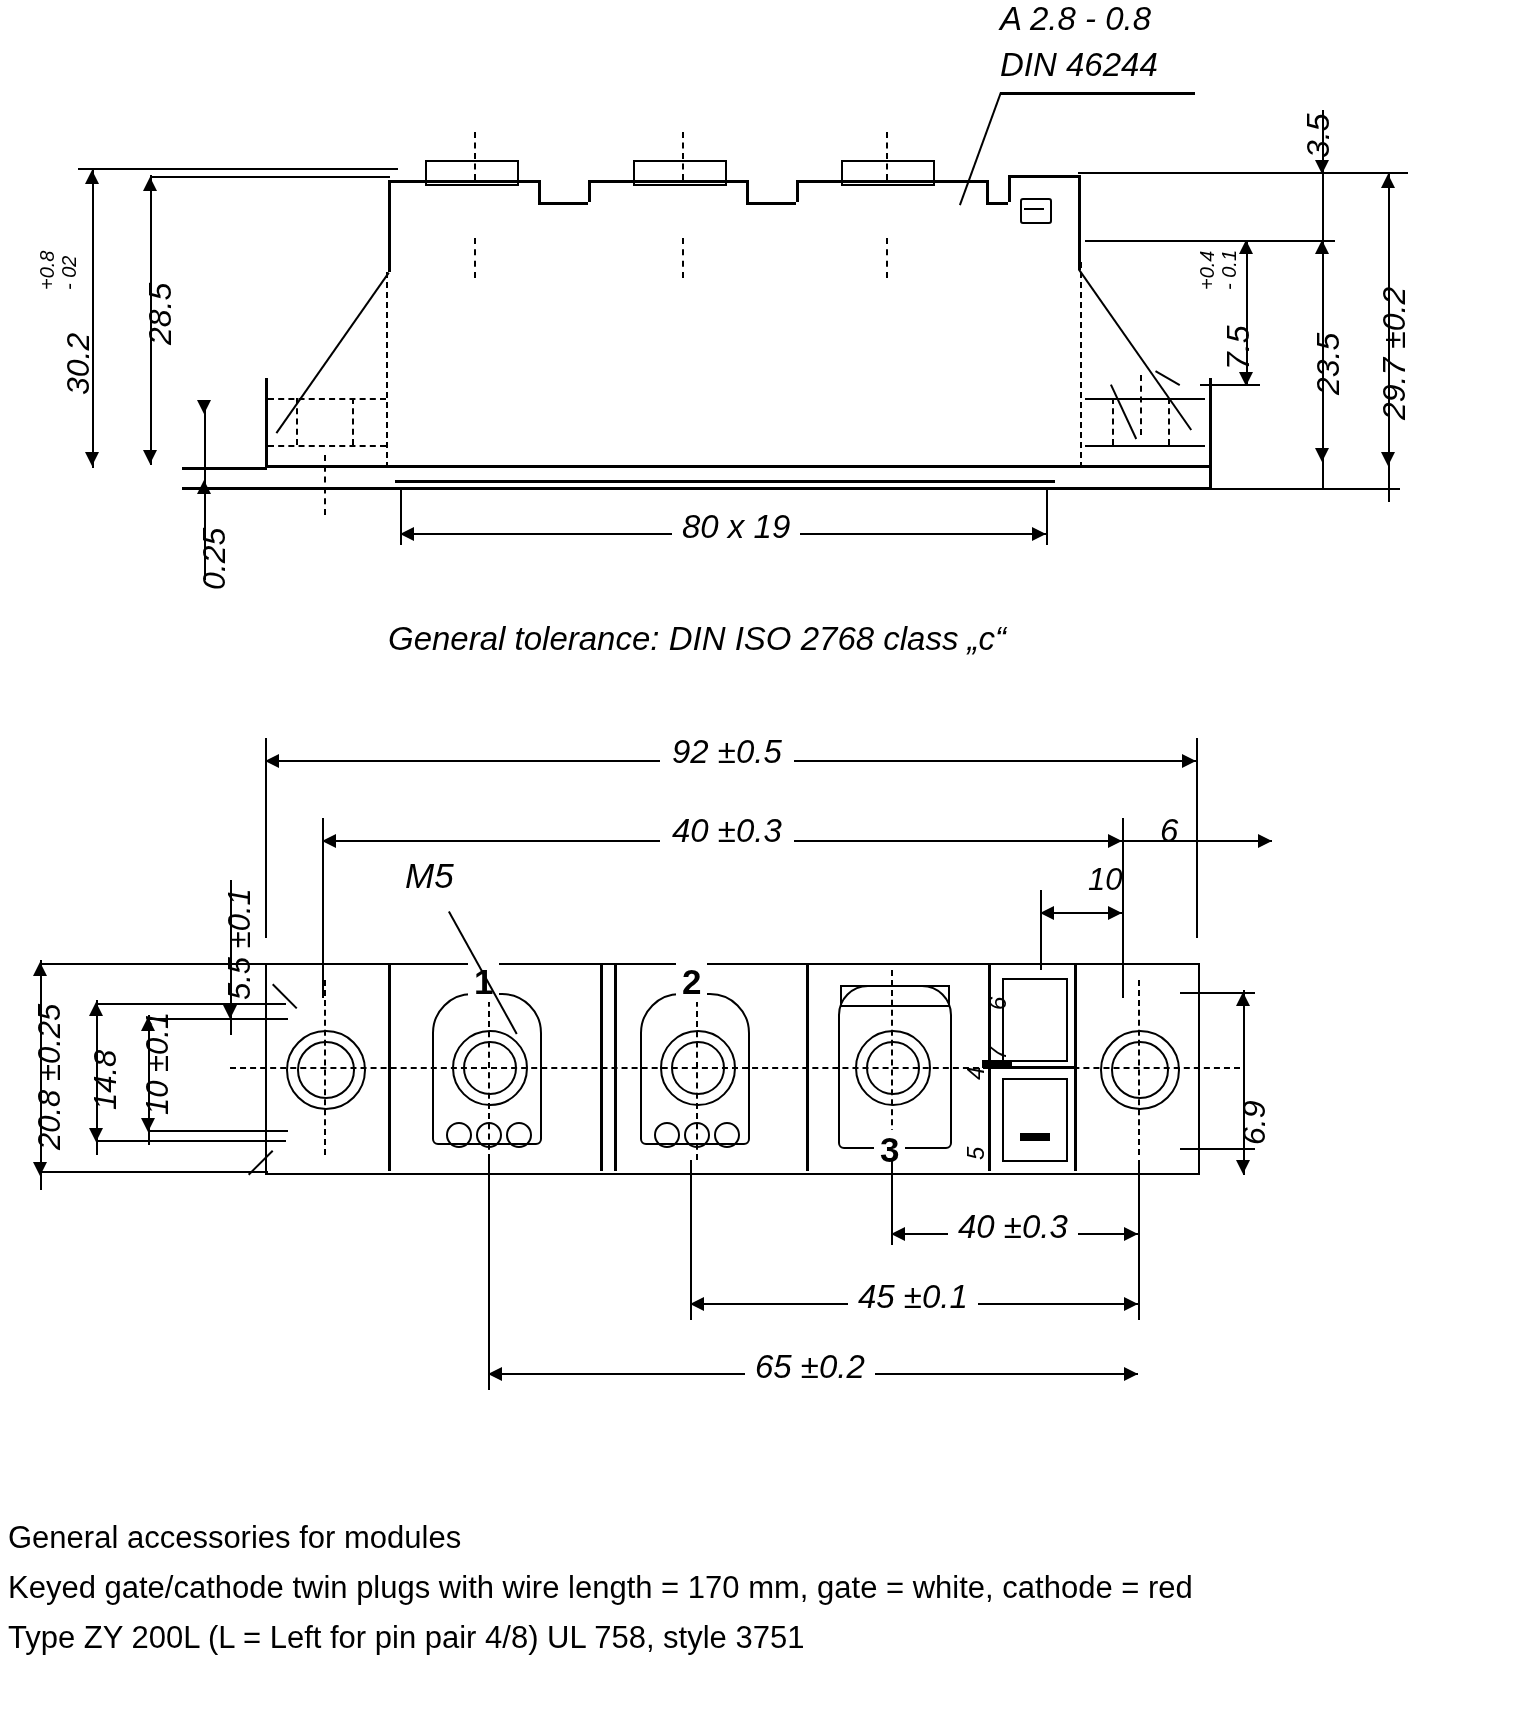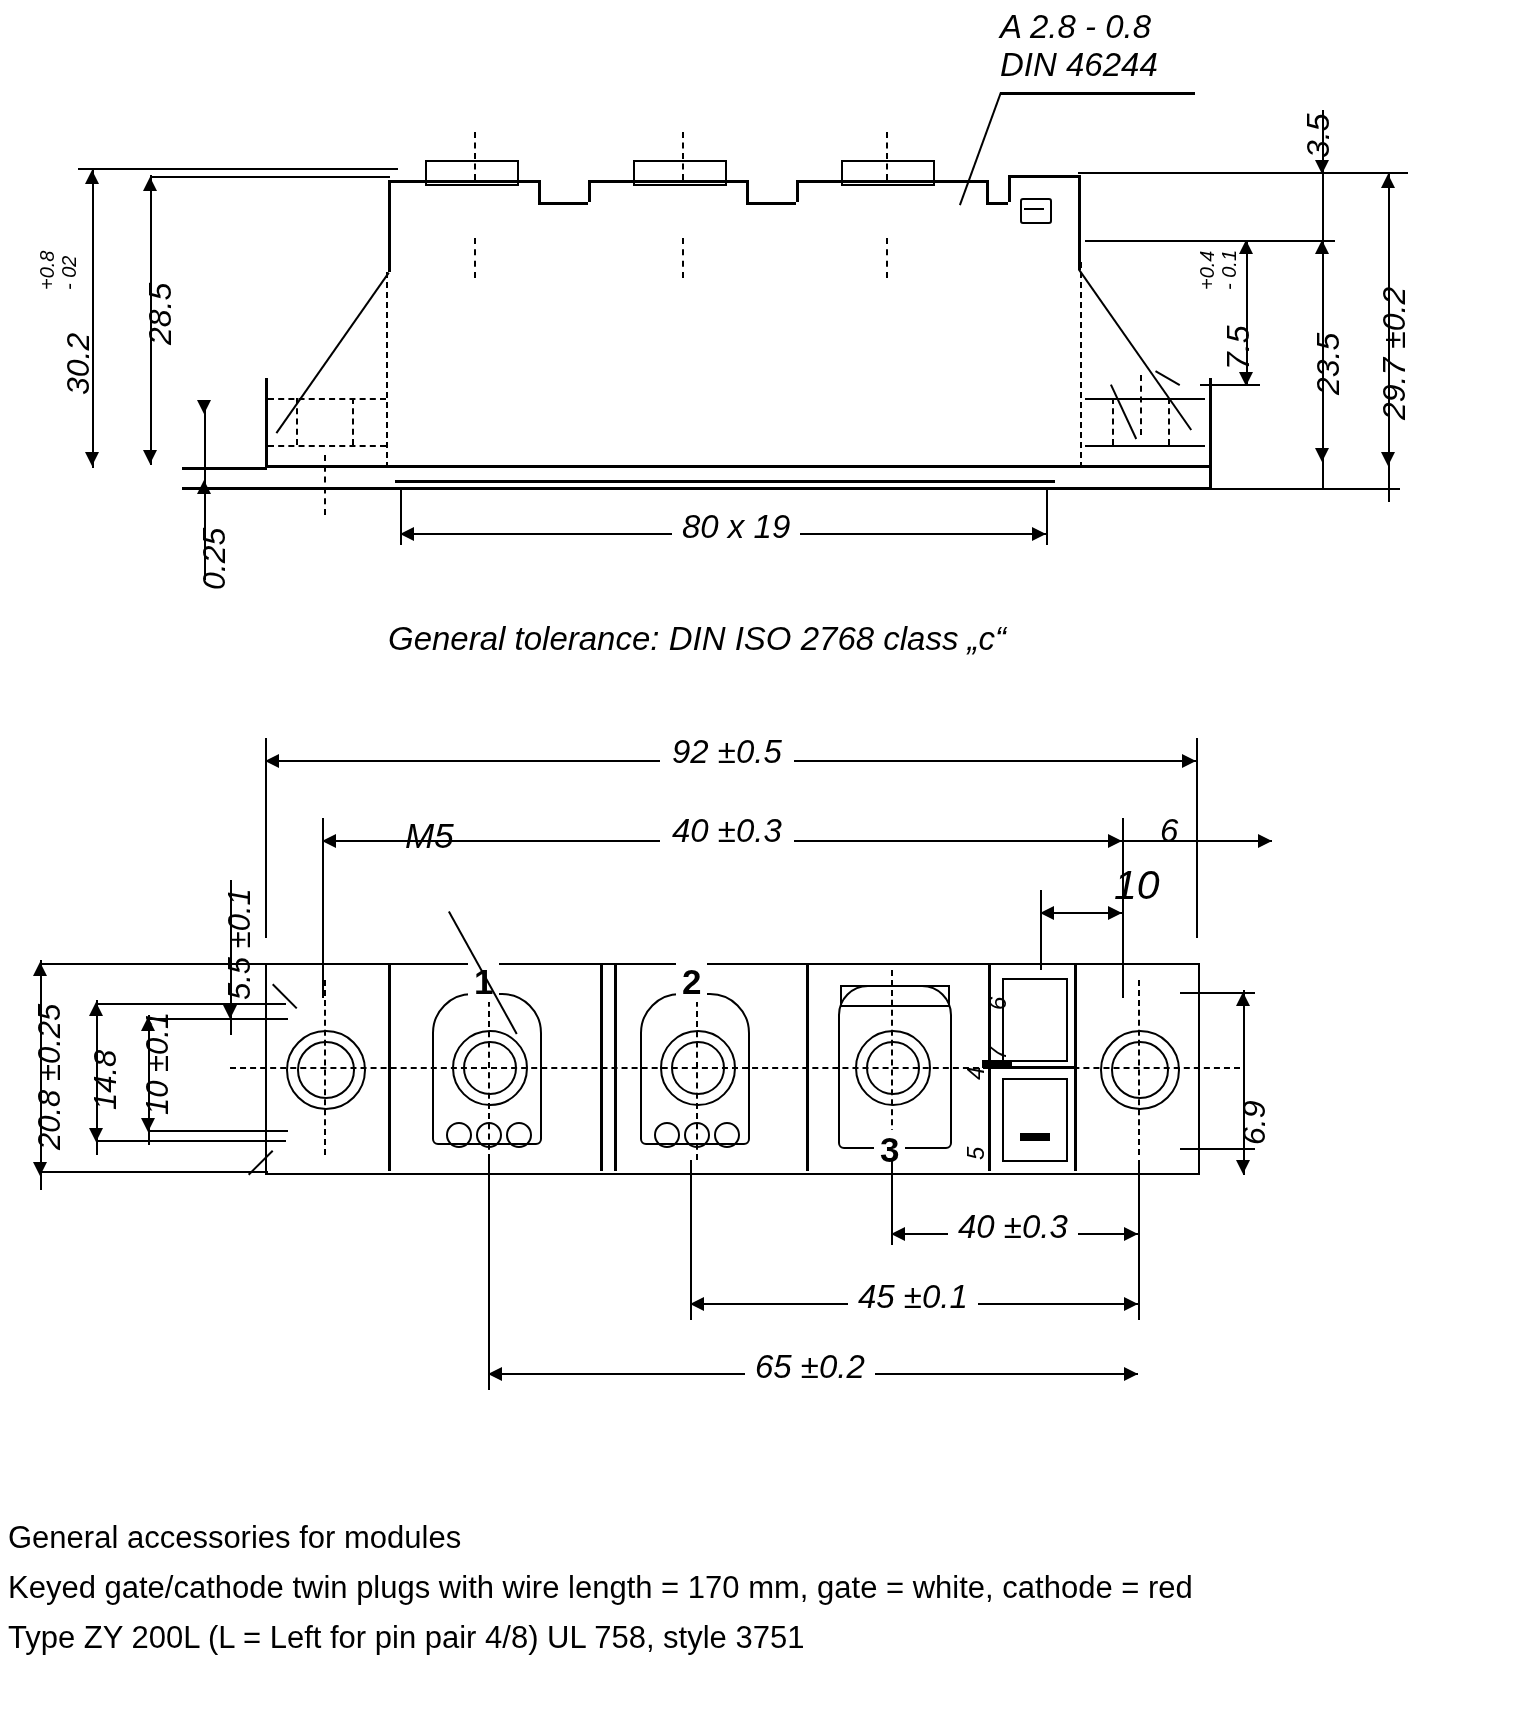--- a/index.html
+++ b/index.html
@@ -30,21 +30,21 @@
   .circ { position:absolute; border:2px solid #000; border-radius:50%; }
   .rect { position:absolute; border:2px solid #000; }
 
   .footer { position:absolute; left:8px; font-size:31px; }
 </style>
 </head>
 <body>
 
 <div>
 
-  <div class="lbl it" style="left:1000px; top:8px; font-size:33px;">A 2.8 - 0.8</div>
+  <div class="lbl it" style="left:1000px; top:0; font-size:33px;">A 2.8 - 0.8</div>
   <div class="lbl it" style="left:1000px; top:46px; font-size:33px;">DIN 46244</div>
   <div class="ln h2" style="left:1000px; top:92px; width:195px;"></div>
   <div class="ln" style="left:1000px; top:92px; width:2px; height:120px; transform:rotate(20deg); transform-origin:top left;"></div>
 
   <div class="rect" style="left:425px; top:160px; width:90px; height:22px;"></div>
   <div class="rect" style="left:633px; top:160px; width:90px; height:22px;"></div>
   <div class="rect" style="left:841px; top:160px; width:90px; height:22px;"></div>
 
   <div class="ln h2" style="left:388px; top:180px; width:150px;"></div>
   <div class="ln v2" style="left:538px; top:180px; height:22px;"></div>
@@ -171,21 +171,21 @@
 
   <div class="ln h1" style="left:1122px; top:840px; width:150px;"></div>
   <div class="arrowR" style="left:1258px; top:834px;"></div>
   <div class="lbl it" style="left:1160px; top:812px; font-size:33px;">6</div>
 
   <div class="ln v1" style="left:1040px; top:890px; height:80px;"></div>
   <div class="ln v1" style="left:1122px; top:890px; height:80px;"></div>
   <div class="ln h1" style="left:1040px; top:912px; width:82px;"></div>
   <div class="arrowL" style="left:1040px; top:906px;"></div>
   <div class="arrowR" style="left:1108px; top:906px;"></div>
-  <div class="lbl it" style="left:1114px; top:862px; font-size:41px;">10</div>
+  <div class="lbl it" style="left:1088px; top:862px; font-size:31px;">10</div>
 
   <div class="rect" style="left:265px; top:963px; width:931px; height:208px;"></div>
 
   <div class="ln h1" style="left:265px; top:1015px; width:0;"></div>
 
   <div class="ln v2" style="left:388px; top:963px; height:208px;"></div>
   <div class="ln v2" style="left:600px; top:963px; height:208px;"></div>
   <div class="ln v2" style="left:614px; top:963px; height:208px;"></div>
   <div class="ln v2" style="left:806px; top:963px; height:208px;"></div>
   <div class="ln v2" style="left:988px; top:963px; height:208px;"></div>
@@ -205,21 +205,21 @@
 
   <div class="rect" style="left:432px; top:993px; width:106px; height:148px; border-radius:40px 40px 6px 6px;"></div>
   <div class="circ" style="left:452px; top:1030px; width:72px; height:72px;"></div>
   <div class="circ" style="left:463px; top:1041px; width:50px; height:50px;"></div>
   <div class="circ" style="left:446px; top:1122px; width:22px; height:22px;"></div>
   <div class="circ" style="left:476px; top:1122px; width:22px; height:22px;"></div>
   <div class="circ" style="left:506px; top:1122px; width:22px; height:22px;"></div>
   <div class="dash-v" style="left:488px; top:970px; height:190px;"></div>
   <div class="lbl" style="left:468px; top:962px; font-size:35px; font-weight:bold; background:#fff; padding:0 6px;">1</div>
 
-  <div class="lbl it" style="left:405px; top:816px; font-size:35px;">M5</div>
+  <div class="lbl it" style="left:405px; top:856px; font-size:35px;">M5</div>
   <div class="ln" style="left:448px; top:912px; width:2px; height:140px; transform:rotate(-29deg); transform-origin:top left;"></div>
 
   <div class="rect" style="left:640px; top:993px; width:106px; height:148px; border-radius:40px 40px 6px 6px;"></div>
   <div class="circ" style="left:660px; top:1030px; width:72px; height:72px;"></div>
   <div class="circ" style="left:671px; top:1041px; width:50px; height:50px;"></div>
   <div class="circ" style="left:654px; top:1122px; width:22px; height:22px;"></div>
   <div class="circ" style="left:684px; top:1122px; width:22px; height:22px;"></div>
   <div class="circ" style="left:714px; top:1122px; width:22px; height:22px;"></div>
   <div class="dash-v" style="left:696px; top:970px; height:190px;"></div>
   <div class="lbl" style="left:676px; top:962px; font-size:35px; font-weight:bold; background:#fff; padding:0 6px;">2</div>

